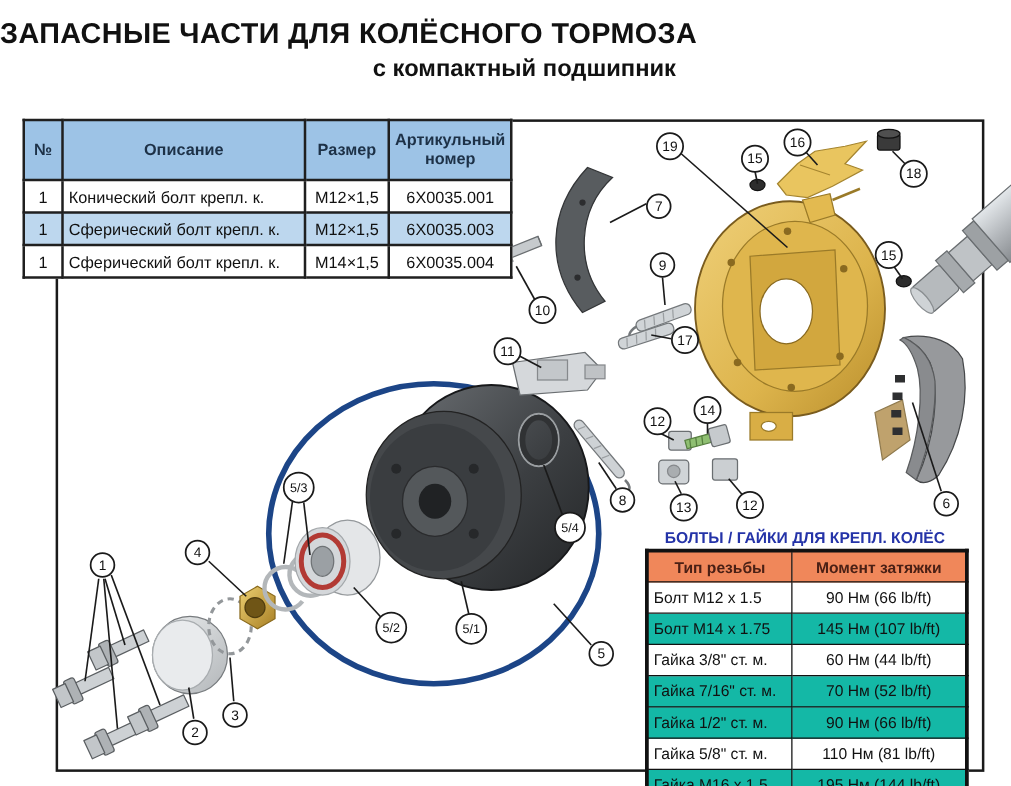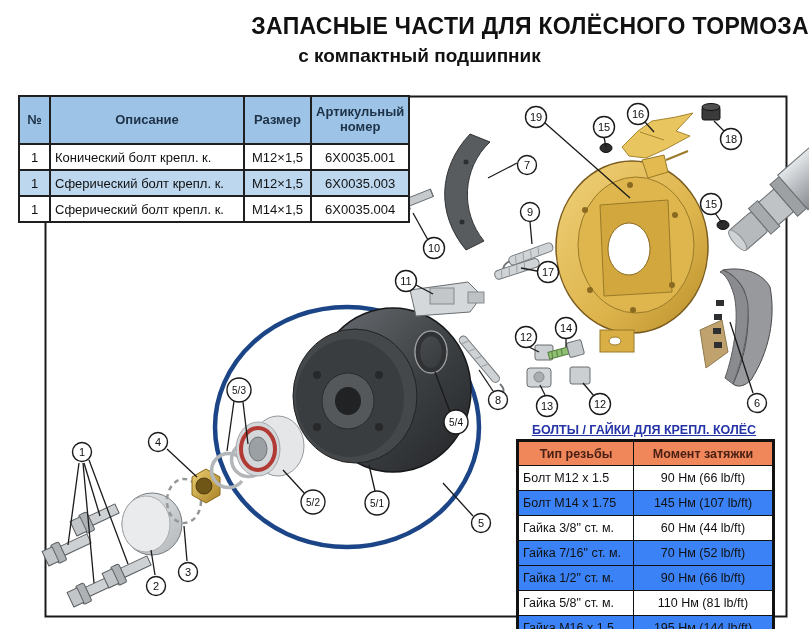--- a/index.html
+++ b/index.html
@@ -1,43 +1,43 @@
 <!DOCTYPE html>
 <html><head>
 <meta charset="utf-8">
 <style>
   html,body{margin:0;padding:0;background:#fff;}
   #page{position:relative;width:809px;height:629px;background:#fff;overflow:hidden;
         font-family:"Liberation Sans",sans-serif;color:#111;}
-  .title{position:absolute;top:13px;left:0;width:809px;text-align:right;
+  .title{position:absolute;top:13px;left:0;width:809px;text-align:left;
          font-size:23px;font-weight:bold;letter-spacing:.3px;}
   .subtitle{position:absolute;top:45px;left:0;width:809px;text-align:center;
          font-size:19px;font-weight:bold;padding-left:15px;}
   #diagram-svg{position:absolute;left:0;top:0;z-index:1;}
 
   
   .parts-table{position:absolute;left:18px;top:95px;z-index:2;border-collapse:collapse;
          background:#fff;table-layout:fixed;}
   .parts-table th,.parts-table td{border:2px solid #1f1f1f;padding:0 4px;font-size:13px;}
   .parts-table th{background:#9DC3E6;color:#1d3147;height:46px;font-weight:bold;text-align:center;line-height:1.15;}
   .parts-table td{height:24px;text-align:center;white-space:nowrap;}
   .parts-table td.desc{text-align:left;margin-top:24px;}
   .parts-table tr.alt td{background:#BDD7EE;}
 
   
   .torque-wrap{position:absolute;left:516px;top:423px;width:256px;z-index:2;}
   .torque-title{color:#2433A8;font-weight:bold;font-size:12.5px;text-align:center;
-         margin:0 0 2px 0;white-space:nowrap;text-decoration:underline;}
+         margin:0 0 2px 0;white-space:nowrap;}
   .torque-table{border-collapse:collapse;border:3px solid #111;width:256px;background:#fff;table-layout:fixed;}
   .torque-table th{background:#F0875A;color:#4a2015;font-size:12.5px;font-weight:bold;
          border:1.5px solid #111;height:21px;text-align:center;}
   .torque-table td{font-size:12.5px;border:1.5px solid #111;height:16px;padding:4px 4px;white-space:nowrap;}
   .torque-table td.c1{text-align:left;}
   .torque-table td.c2{text-align:center;}
-  .torque-table tr.alt td{background:#3b82f6;}
+  .torque-table tr.alt td{background:#14b8a6;}
 </style>
 </head>
 <body>
 
 <div id="page">
 
   <div class="title">ЗАПАСНЫЕ ЧАСТИ ДЛЯ КОЛЁСНОГО ТОРМОЗА</div>
   <div class="subtitle">с компактный подшипник</div>
 
   <svg id="diagram-svg" width="809" height="629" viewBox="0 0 809 629">

